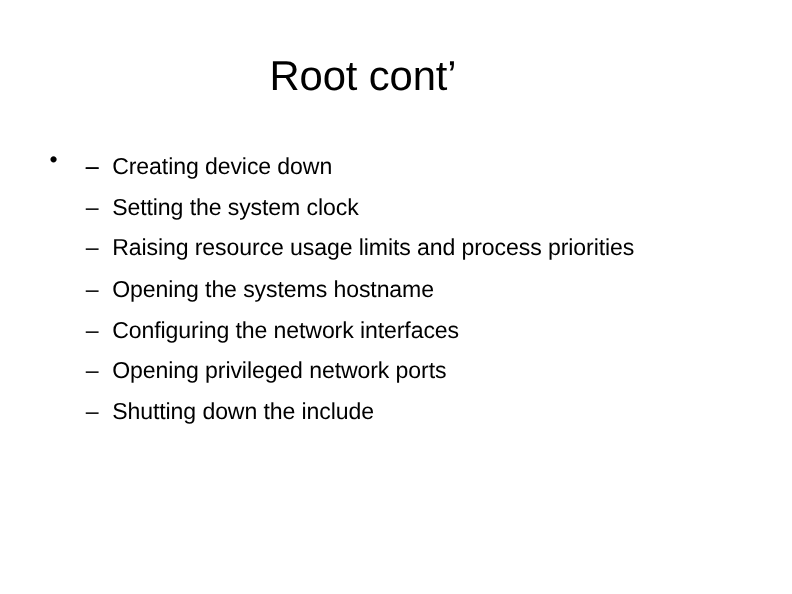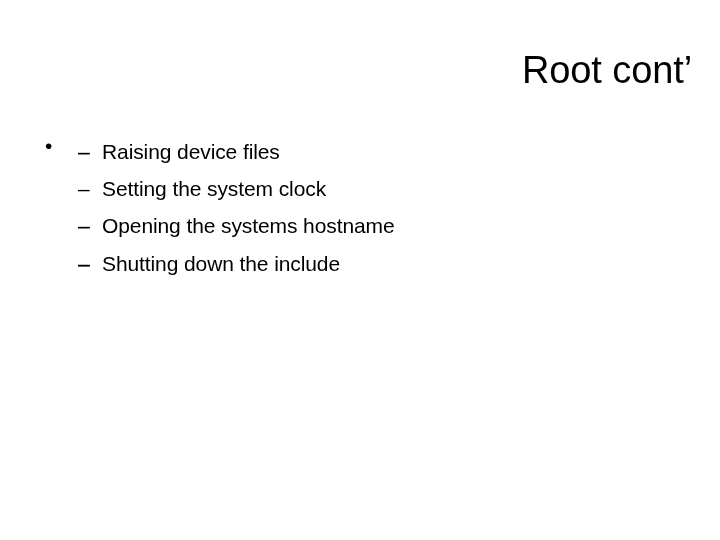--- a/index.html
+++ b/index.html
@@ -19,28 +19,27 @@
     overflow: hidden;
     box-sizing: border-box;
   }
 
   
   .slide-title {
     position: absolute;
     left: 0;
     top: 47px;
     width: 660px;
-    text-align: right;
+    text-align: center;
     font-size: 38px;
     line-height: 46px;
     font-weight: 400;
     color: #000000;
     letter-spacing: -0.1px;
     white-space: nowrap;
-    margin-left: 32px;
   }
 
   
   .slide-body {
     position: absolute;
     left: 0;
     top: 128px;
     width: 720px;
   }
 
@@ -98,43 +97,46 @@
     </div>
 
     <div class="sublist">
 
       <div class="bullet-l2">
         <span class="marker">–</span>
       </div>
 
       <div class="bullet-l2">
         <span class="marker">–</span>
-        <span>Raising device files</span>
+        <span>Creating device down</span>
       </div>
 
       <div class="bullet-l2">
         <span class="marker">–</span>
         <span>Setting the system clock</span>
       </div>
 
       <div class="bullet-l2">
         <span class="marker">–</span>
+        <span>Raising resource usage limits and process priorities</span>
       </div>
 
       <div class="bullet-l2">
         <span class="marker">–</span>
         <span>Opening the systems hostname</span>
       </div>
 
       <div class="bullet-l2">
         <span class="marker">–</span>
+        <span>Configuring the network interfaces</span>
       </div>
 
       <div class="bullet-l2">
         <span class="marker">–</span>
+        <span>Opening privileged network ports</span>
       </div>
 
       <div class="bullet-l2">
         <span class="marker">–</span>
         <span>Shutting down the include</span>
       </div>
 
     </div>
   </div>
 </div>

